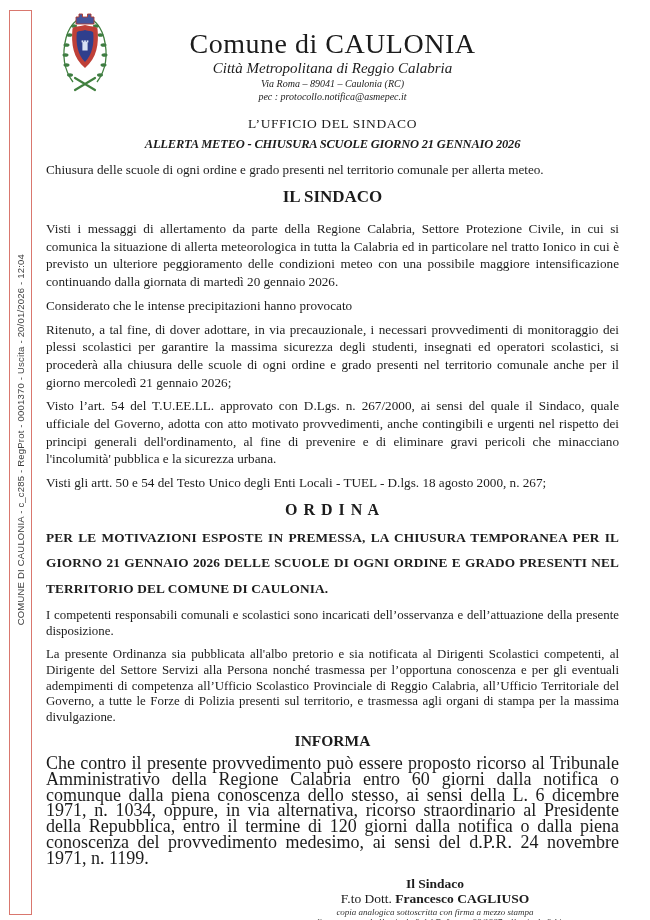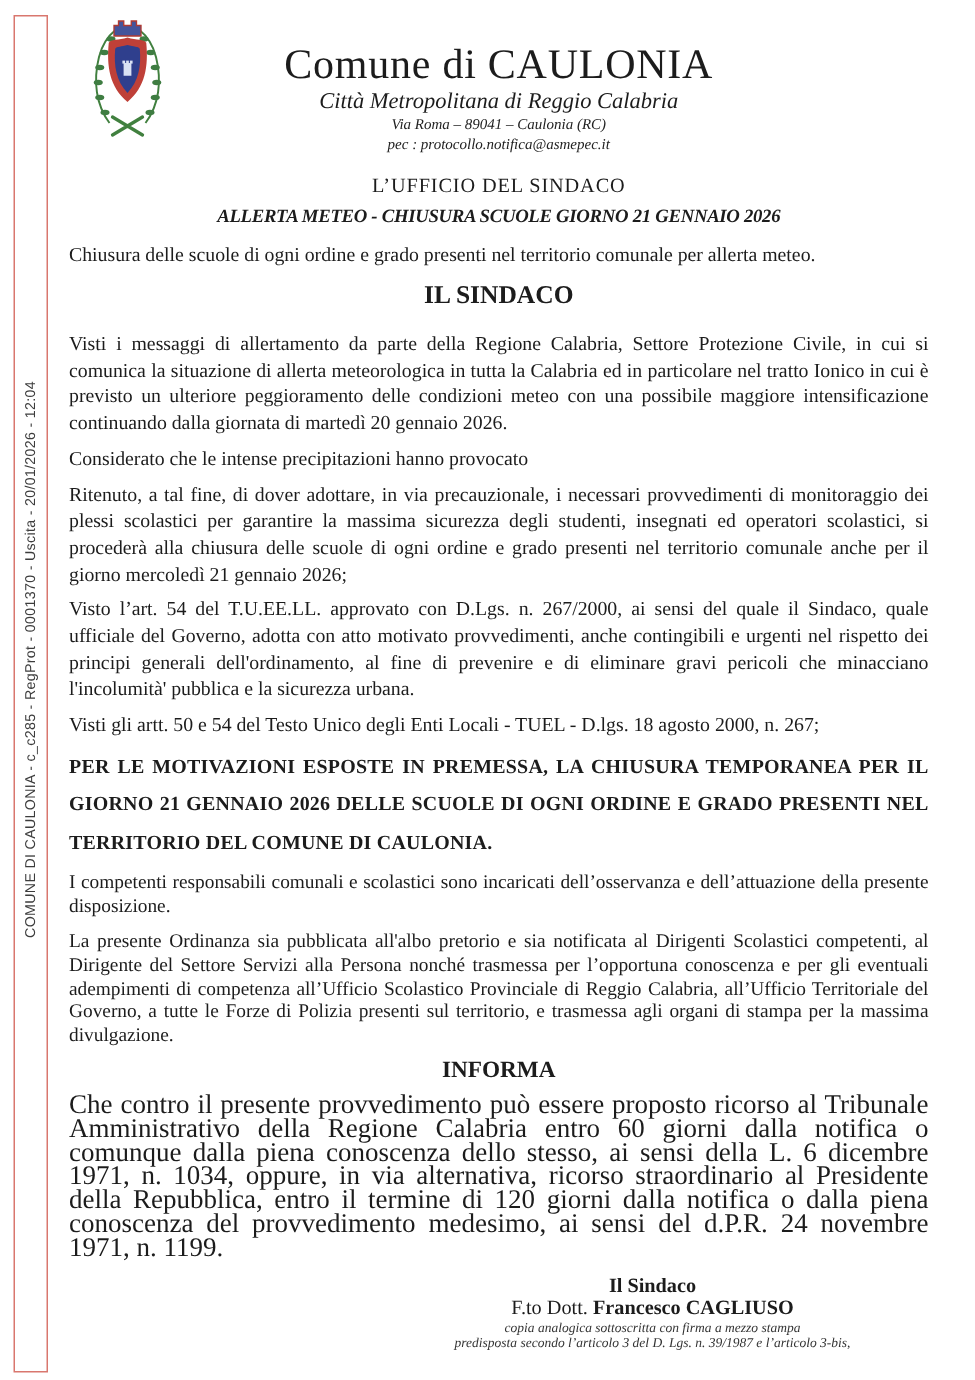--- a/index.html
+++ b/index.html
@@ -220,20 +220,21 @@
   <div class="sec-head">IL SINDACO</div>
 
   <div class="premises">
     <p>Visti i messaggi di allertamento da parte della Regione Calabria, Settore Protezione Civile, in cui si comunica la situazione di allerta meteorologica in tutta la Calabria ed in particolare nel tratto Ionico in cui è previsto un ulteriore peggioramento delle condizioni meteo con una possibile maggiore intensificazione continuando dalla giornata di martedì 20 gennaio 2026.</p>
     <p>Considerato che le intense precipitazioni hanno provocato</p>
     <p>Ritenuto, a tal fine, di dover adottare, in via precauzionale, i necessari provvedimenti di monitoraggio dei plessi scolastici per garantire la massima sicurezza degli studenti, insegnati ed operatori scolastici, si procederà alla chiusura delle scuole di ogni ordine e grado presenti nel territorio comunale anche per il giorno mercoledì 21 gennaio 2026;</p>
     <p>Visto l’art. 54 del T.U.EE.LL. approvato con D.Lgs. n. 267/2000, ai sensi del quale il Sindaco, quale ufficiale del Governo, adotta con atto motivato provvedimenti, anche contingibili e urgenti nel rispetto dei principi generali dell'ordinamento, al fine di prevenire e di eliminare gravi pericoli che minacciano l'incolumità' pubblica e la sicurezza urbana.</p>
     <p>Visti gli artt. 50 e 54 del Testo Unico degli Enti Locali - TUEL - D.lgs. 18 agosto 2000, n. 267;</p>
   </div>
 
+  <div class="sec-head ordina">O R D I N A</div>
 
   <div class="order-text">PER LE MOTIVAZIONI ESPOSTE IN PREMESSA, LA CHIUSURA TEMPORANEA PER IL GIORNO 21 GENNAIO 2026 DELLE SCUOLE DI OGNI ORDINE E GRADO PRESENTI NEL TERRITORIO DEL COMUNE DI CAULONIA.</div>
 
   <div class="exec">
     <p>I competenti responsabili comunali e scolastici sono incaricati dell’osservanza e dell’attuazione della presente disposizione.</p>
     <p>La presente Ordinanza sia pubblicata all'albo pretorio e sia notificata al Dirigenti Scolastici competenti, al Dirigente del Settore Servizi alla Persona nonché trasmessa per l’opportuna conoscenza e per gli eventuali adempimenti di competenza all’Ufficio Scolastico Provinciale di Reggio Calabria, all’Ufficio Territoriale del Governo, a tutte le Forze di Polizia presenti sul territorio, e trasmessa agli organi di stampa per la massima divulgazione.</p>
   </div>
 
   <div class="sec-head informa">INFORMA</div>
 

